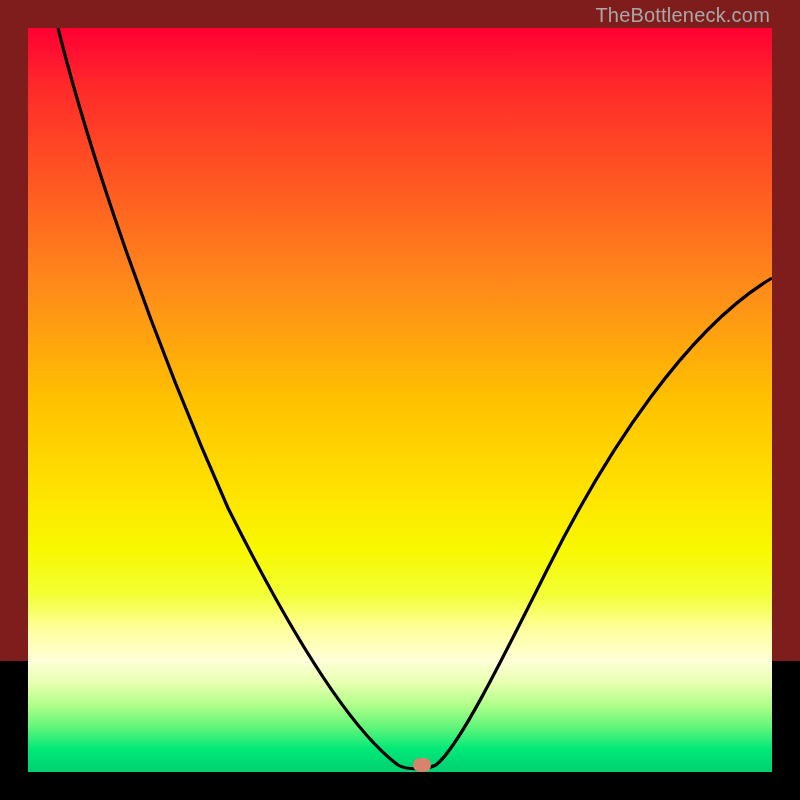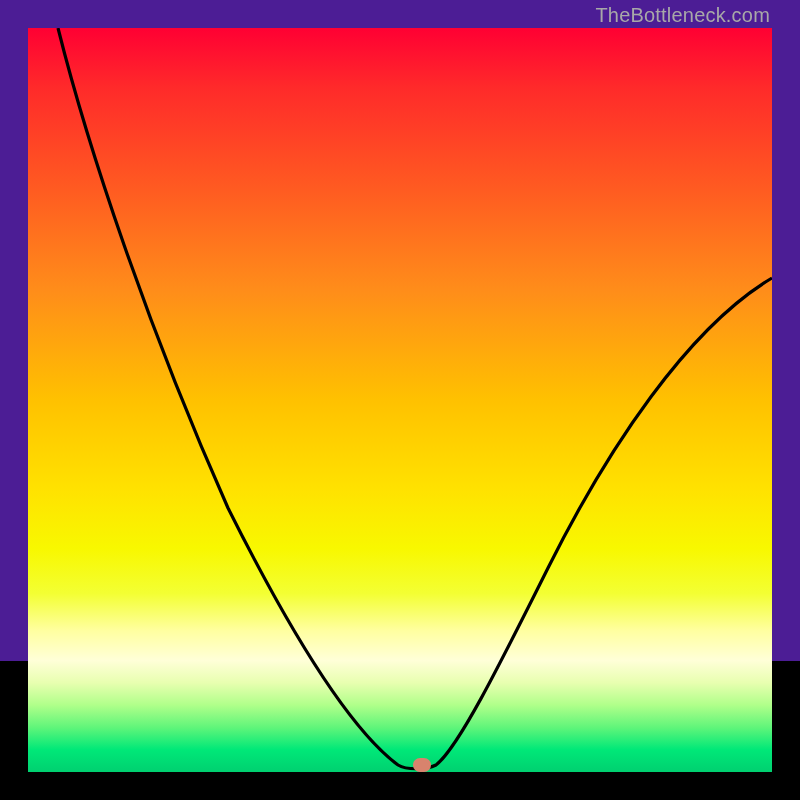--- a/index.html
+++ b/index.html
@@ -1,17 +1,17 @@
 <!DOCTYPE html>
 <html><head>
 <meta charset="utf-8">
 <style>
   * { margin: 0; padding: 0; box-sizing: border-box; }
   body { width: 800px; height: 800px; background: #000; position: relative; font-family: Arial, sans-serif; }
-  .frame { position: absolute; top: 0; left: 0; width: 800px; height: 661px; background: #4c1d95; }
+  .frame { position: absolute; top: 0; left: 0; width: 800px; height: 661px; background: #7f1d1d; }
   .plot-area {
     position: absolute;
     top: 28px;
     left: 28px;
     width: 744px;
     height: 744px;
     background: linear-gradient(to bottom,
       #ff0033 0%,
       #ff2a2a 8%,
       #ff5522 20%,

